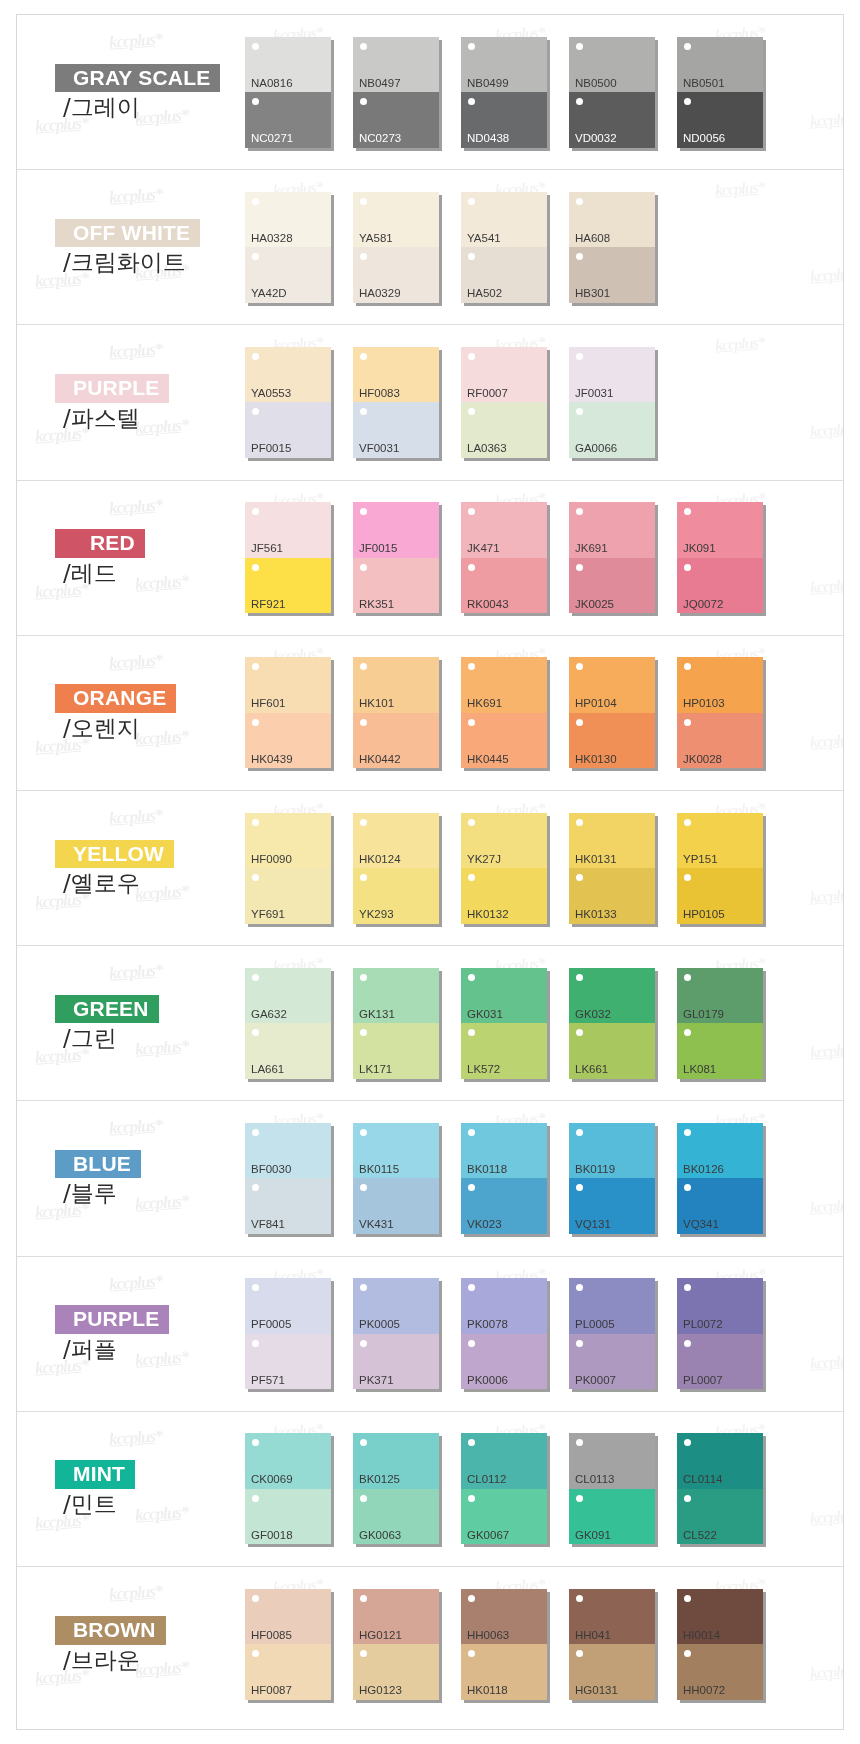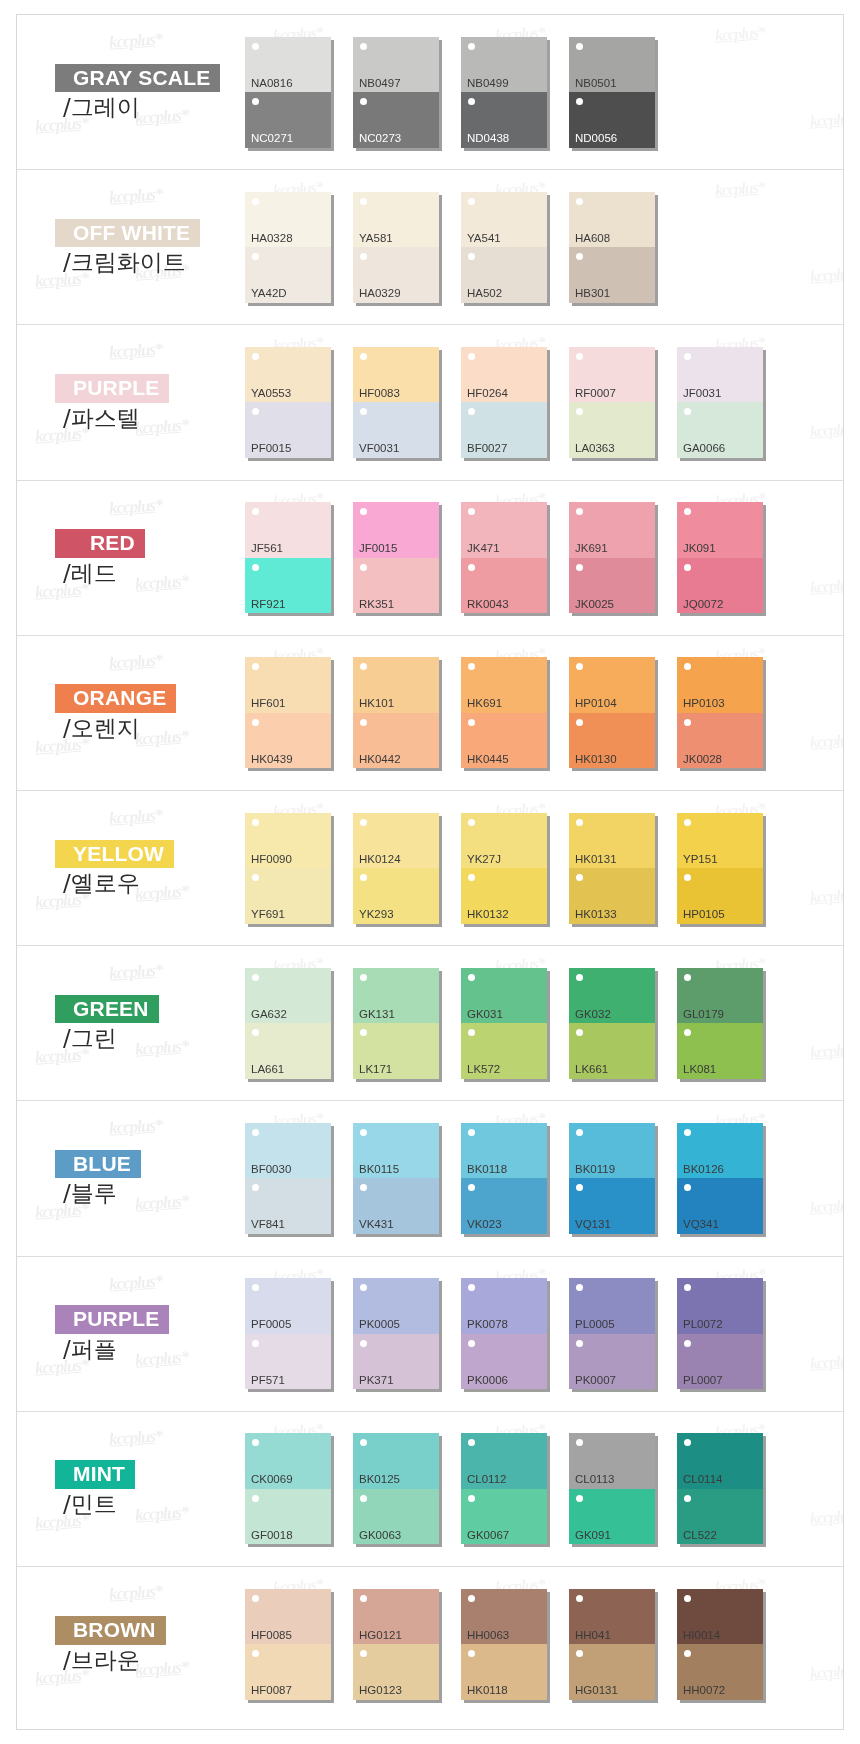--- a/index.html
+++ b/index.html
@@ -187,20 +187,32 @@
                 <span class="code" style="color: rgb(58, 58, 58);">NB0499</span>
               </div>
               <div class="half" style="background: rgb(105, 106, 107);">
                 <span class="dot"></span>
                 <span class="code" style="color: rgb(255, 255, 255);">ND0438</span>
               </div>
             </div>
           </div>
           <div class="swatch-wrap">
             <div class="swatch-card">
+              <div class="half" style="background: rgb(176, 176, 175);">
+                <span class="dot"></span>
+                <span class="code" style="color: rgb(58, 58, 58);">NB0500</span>
+              </div>
+              <div class="half" style="background: rgb(92, 92, 93);">
+                <span class="dot"></span>
+                <span class="code" style="color: rgb(255, 255, 255);">VD0032</span>
+              </div>
+            </div>
+          </div>
+          <div class="swatch-wrap">
+            <div class="swatch-card">
               <div class="half" style="background: rgb(165, 165, 164);">
                 <span class="dot"></span>
                 <span class="code" style="color: rgb(58, 58, 58);">NB0501</span>
               </div>
               <div class="half" style="background: rgb(78, 78, 79);">
                 <span class="dot"></span>
                 <span class="code" style="color: rgb(255, 255, 255);">ND0056</span>
               </div>
             </div>
           </div>
@@ -305,32 +317,20 @@
                 <span class="code" style="color: rgb(58, 58, 58);">HF0083</span>
               </div>
               <div class="half" style="background: rgb(214, 223, 233);">
                 <span class="dot"></span>
                 <span class="code" style="color: rgb(58, 58, 58);">VF0031</span>
               </div>
             </div>
           </div>
           <div class="swatch-wrap">
             <div class="swatch-card">
-              <div class="half" style="background: rgb(251, 220, 198);">
-                <span class="dot"></span>
-                <span class="code" style="color: rgb(58, 58, 58);">HF0264</span>
-              </div>
-              <div class="half" style="background: rgb(207, 225, 229);">
-                <span class="dot"></span>
-                <span class="code" style="color: rgb(58, 58, 58);">BF0027</span>
-              </div>
-            </div>
-          </div>
-          <div class="swatch-wrap">
-            <div class="swatch-card">
               <div class="half" style="background: rgb(246, 219, 221);">
                 <span class="dot"></span>
                 <span class="code" style="color: rgb(58, 58, 58); margin-top: 28px;">RF0007</span>
               </div>
               <div class="half" style="background: rgb(227, 233, 205);">
                 <span class="dot"></span>
                 <span class="code" style="color: rgb(58, 58, 58);">LA0363</span>
               </div>
             </div>
           </div>
@@ -362,21 +362,21 @@
           <div class="wm-s" style="left: 470px; top: 10px;"><u>kccplus</u>*</div>
           <div class="wm-s" style="left: 120px; top: 96px;"><u>kccplus</u>*</div>
           <div class="wm-s" style="left: 345px; top: 96px;"><u>kccplus</u>*</div>
           <div class="wm-s" style="left: 565px; top: 96px;"><u>kccplus</u>*</div>
           <div class="swatch-wrap">
             <div class="swatch-card">
               <div class="half" style="background: rgb(246, 223, 225);">
                 <span class="dot"></span>
                 <span class="code" style="color: rgb(58, 58, 58);">JF561</span>
               </div>
-              <div class="half" style="background: #5eead4;">
+              <div class="half" style="background: #fde047;">
                 <span class="dot"></span>
                 <span class="code" style="color: rgb(58, 58, 58);">RF921</span>
               </div>
             </div>
           </div>
           <div class="swatch-wrap">
             <div class="swatch-card">
               <div class="half" style="background: #f9a8d4;">
                 <span class="dot"></span>
                 <span class="code" style="color: rgb(58, 58, 58);">JF0015</span>

